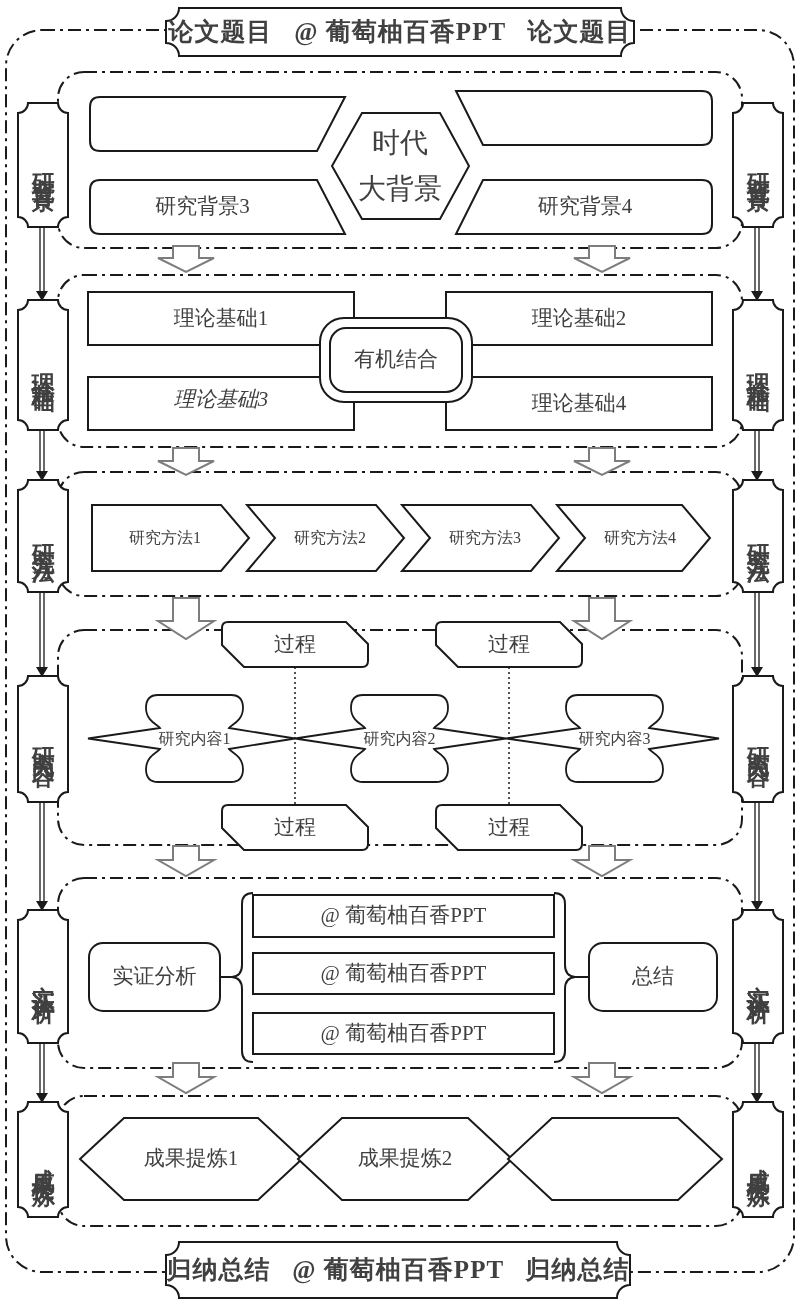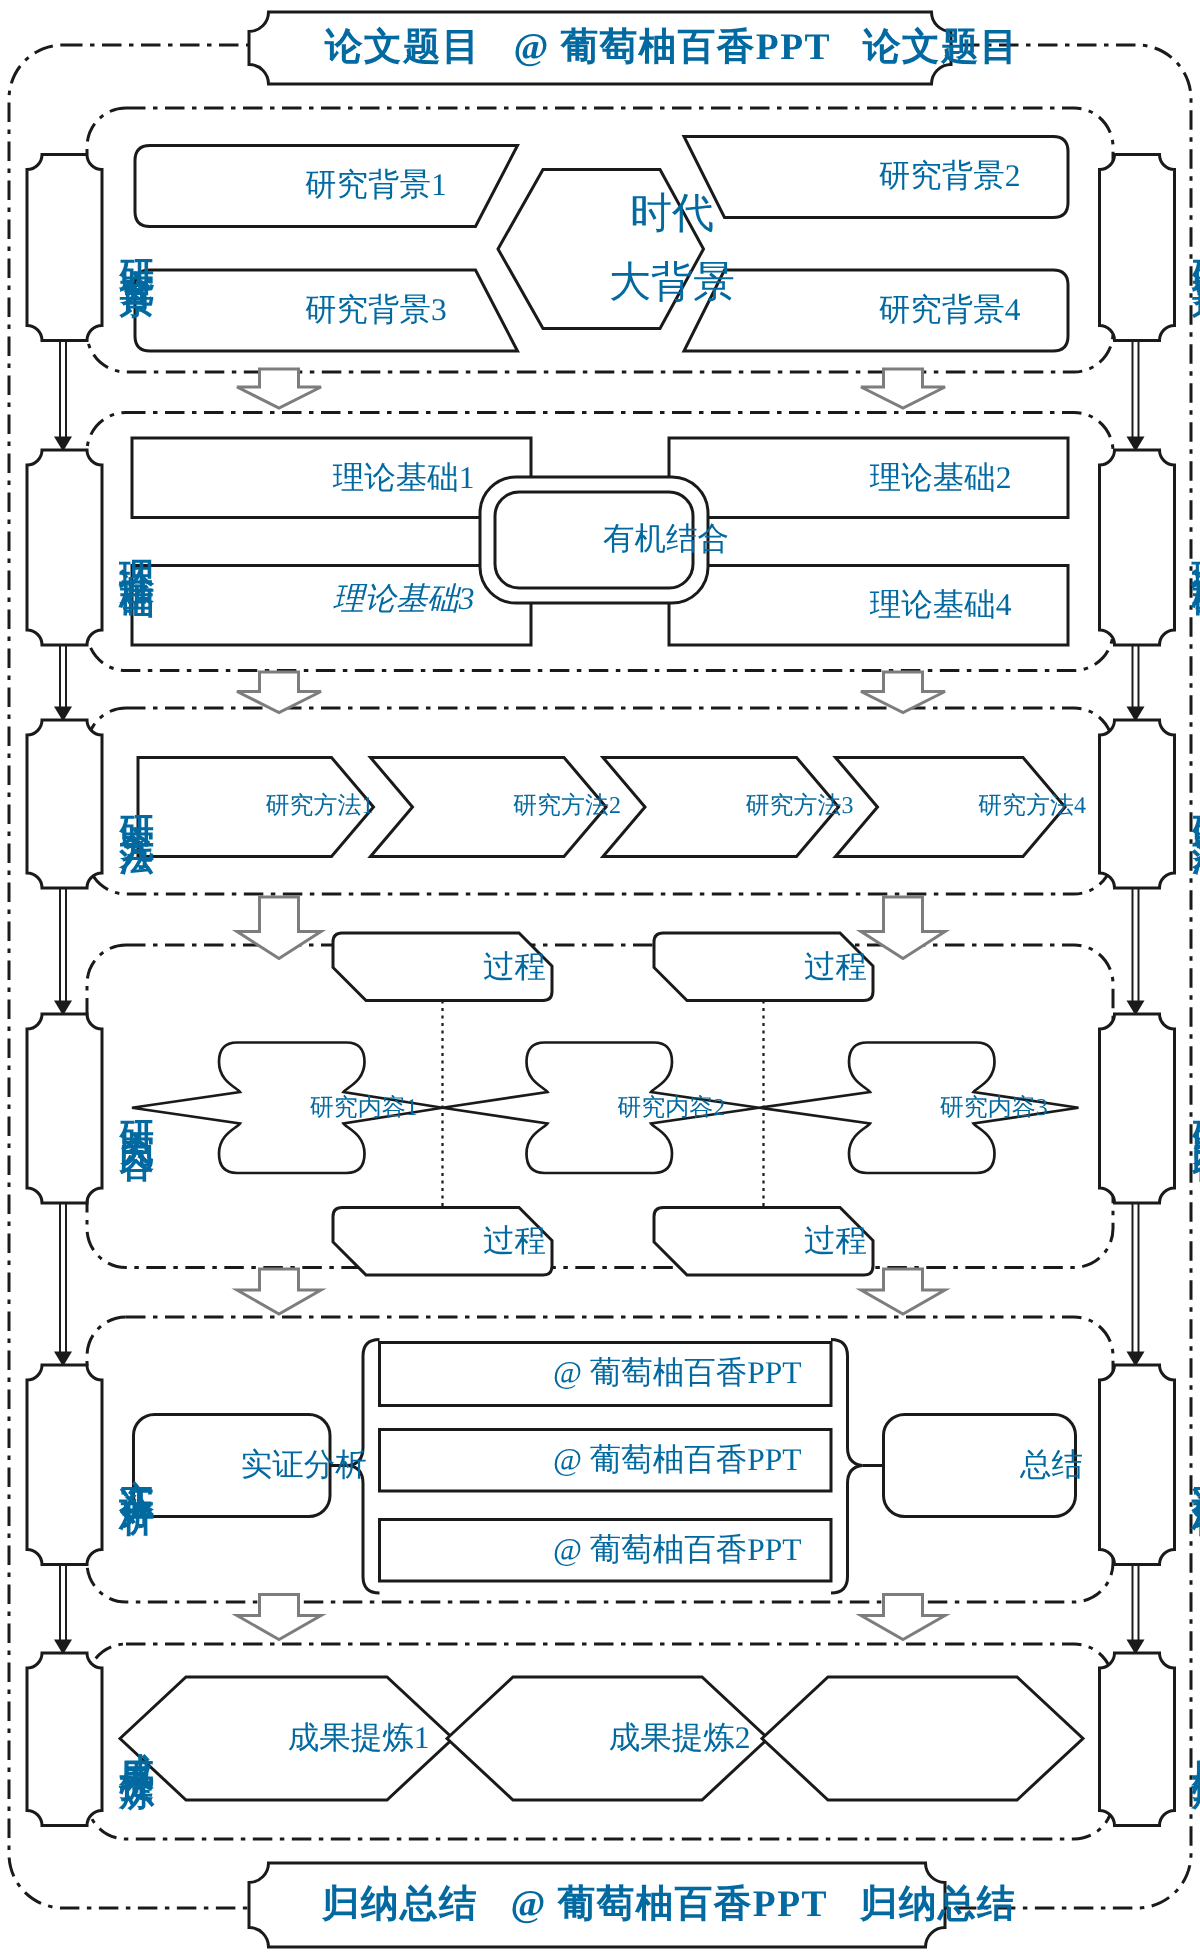--- a/index.html
+++ b/index.html
@@ -4,23 +4,22 @@
 <style>
   html,body{margin:0;padding:0;background:#e8e8e8;}
   #stage{
     position:relative;width:800px;height:1302px;background:#ffffff;
     font-family:"Liberation Serif","DejaVu Serif",serif;color:#111;
     overflow:hidden;
   }
   #shapes{position:absolute;left:0;top:0;width:800px;height:1302px;}
   .lbl{
     position:absolute;display:flex;align-items:center;justify-content:center;
-    font-size:21px;font-weight:500;color:#0369a1;white-space:pre;line-height:1.1;
+    font-size:21px;font-weight:500;color:#404040;white-space:pre;line-height:1.1;
     pointer-events:none;
-    margin-left:48px;
   }
   .banner{font-size:25px;font-weight:700;letter-spacing:1px;}
   .vlabel{
     writing-mode:vertical-rl;text-orientation:upright;
     font-size:23px;font-weight:600;letter-spacing:5px;
   }
   .hexline{font-size:28px;}
   .small{font-size:16px;}
 </style>
 </head>
@@ -169,22 +168,20 @@
   <div class="lbl vlabel" style="left:733px;top:300px;width:50px;height:130px;">理论基础</div>
   <div class="lbl vlabel" style="left:18px;top:480px;width:50px;height:112px;">研究方法</div>
   <div class="lbl vlabel" style="left:733px;top:480px;width:50px;height:112px;">研究方法</div>
   <div class="lbl vlabel" style="left:18px;top:676px;width:50px;height:126px;">研究内容</div>
   <div class="lbl vlabel" style="left:733px;top:676px;width:50px;height:126px;">研究内容</div>
   <div class="lbl vlabel" style="left:18px;top:910px;width:50px;height:133px;">实证分析</div>
   <div class="lbl vlabel" style="left:733px;top:910px;width:50px;height:133px;">实证分析</div>
   <div class="lbl vlabel" style="left:18px;top:1102px;width:50px;height:115px;">成果提炼</div>
   <div class="lbl vlabel" style="left:733px;top:1102px;width:50px;height:115px;">成果提炼</div>
 
-  <div class="lbl" style="left:95px;top:101px;width:215px;height:46px;">研究背景1</div>
-  <div class="lbl" style="left:465px;top:95px;width:240px;height:46px;">研究背景2</div>
   <div class="lbl" style="left:95px;top:184px;width:215px;height:46px;">研究背景3</div>
   <div class="lbl" style="left:465px;top:184px;width:240px;height:46px;">研究背景4</div>
   <div class="lbl hexline" style="left:340px;top:128px;width:120px;height:30px;">时代</div>
   <div class="lbl hexline" style="left:340px;top:172px;width:120px;height:34px;">大背景</div>
 
   <div class="lbl" style="left:88px;top:292px;width:266px;height:53px;">理论基础1</div>
   <div class="lbl" style="left:446px;top:292px;width:266px;height:53px;">理论基础2</div>
   <div class="lbl" style="left:88px;top:377px;width:266px;height:45px;font-style:italic;">理论基础3</div>
   <div class="lbl" style="left:446px;top:377px;width:266px;height:53px;">理论基础4</div>
   <div class="lbl" style="left:330px;top:328px;width:132px;height:64px;">有机结合</div>

